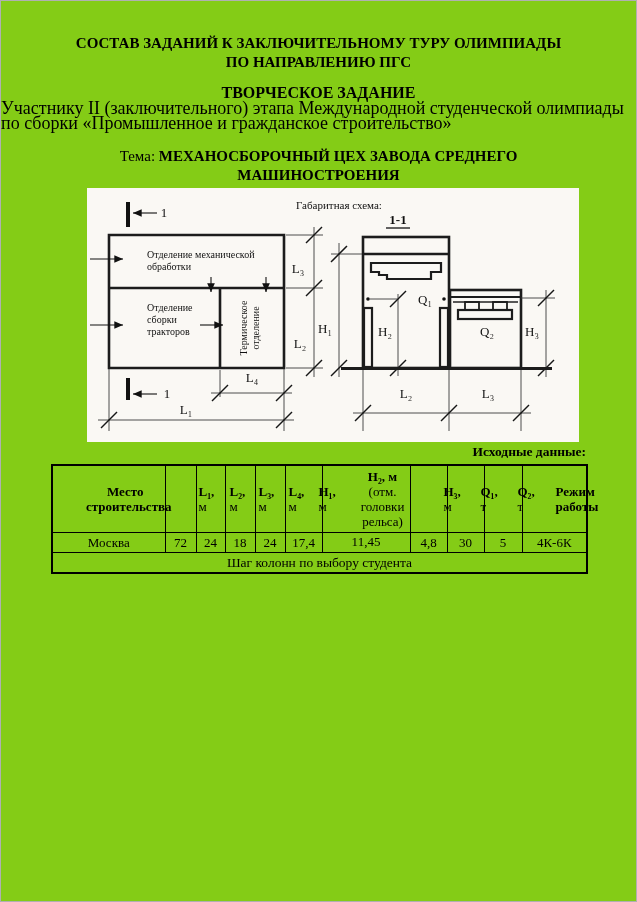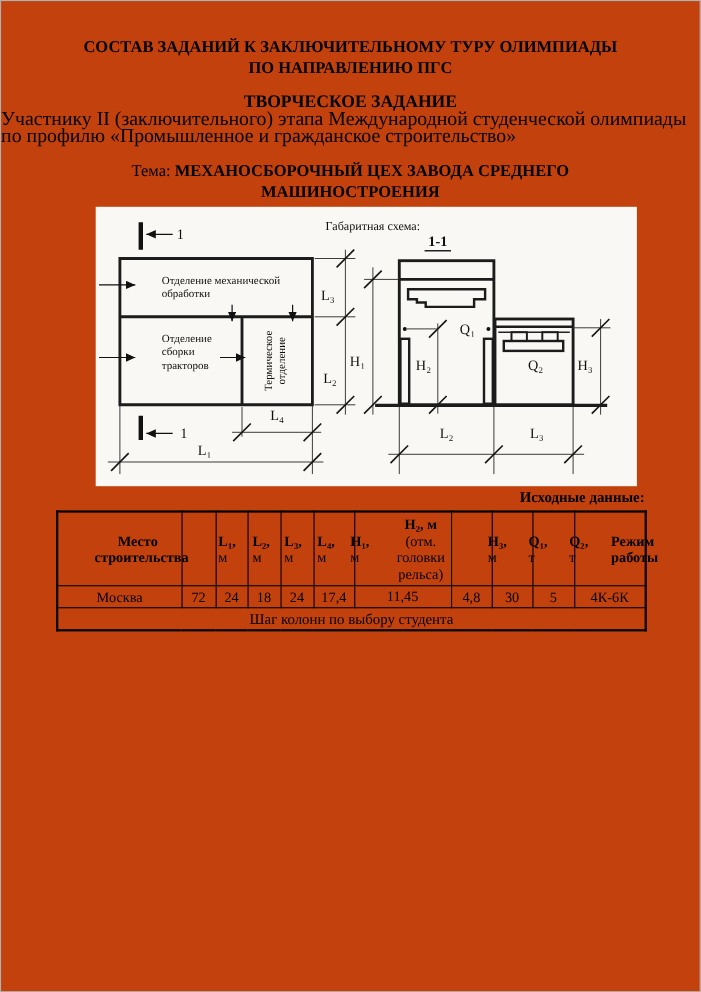--- a/index.html
+++ b/index.html
@@ -1,21 +1,21 @@
 <!DOCTYPE html>
 <html><head>
 <meta charset="utf-8">
 <style>
   html,body{margin:0;padding:0;background:#fff;}
   .page{
     position:relative;
     width:637px;height:902px;
     box-sizing:border-box;
     border:1px solid #b0b0b0;
-    background:#c2410c;
+    background:#84cc16;
     font-family:"Liberation Serif","DejaVu Serif",serif;
     color:#000;
     overflow:hidden;
   }
   .doc-title{
     position:absolute;top:33px;left:38px;right:38px;
     text-align:center;font-size:15px;font-weight:700;line-height:19px;
   }
   .doc-title .inner{max-width:505px;margin:0 auto;display:block;}
   .task-type{
@@ -71,21 +71,21 @@
 <div class="page">
 
   <div class="doc-title">
     <span class="inner">СОСТАВ ЗАДАНИЙ К ЗАКЛЮЧИТЕЛЬНОМУ ТУРУ ОЛИМПИАДЫ ПО НАПРАВЛЕНИЮ ПГС</span>
   </div>
 
   <div class="task-type">ТВОРЧЕСКОЕ ЗАДАНИЕ</div>
 
   <div class="participant">
     <div>Участнику II (заключительного) этапа Международной студенческой олимпиады</div>
-    <div>по профилю «Промышленное и гражданское строительство»</div>
+    <div>по сборки «Промышленное и гражданское строительство»</div>
   </div>
 
   <div class="theme">
     <span class="inner">
       <span class="theme-label">Тема:</span>
       <span class="theme-text">МЕХАНОСБОРОЧНЫЙ ЦЕХ ЗАВОДА СРЕДНЕГО МАШИНОСТРОЕНИЯ</span>
     </span>
   </div>
 
   <svg class="diagram" width="637" height="260" viewBox="0 0 637 260" xmlns="http://www.w3.org/2000/svg">

